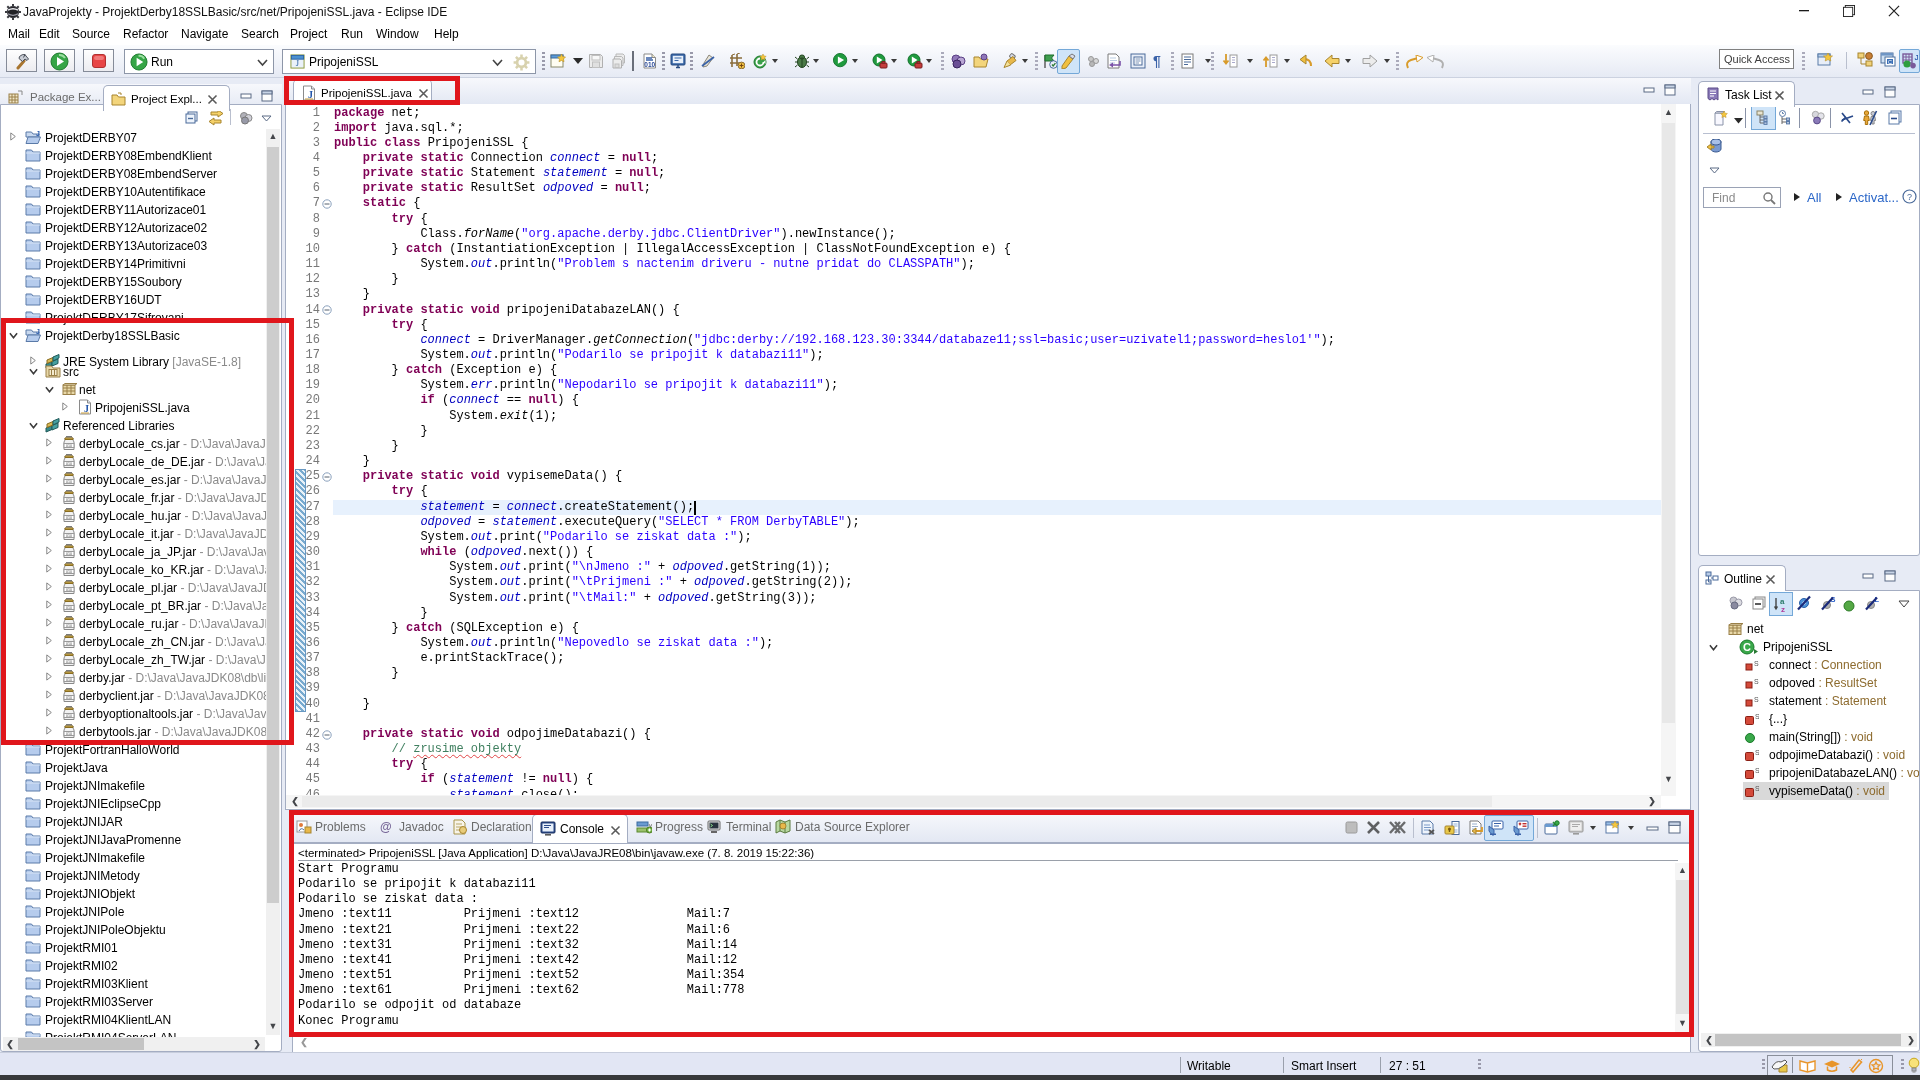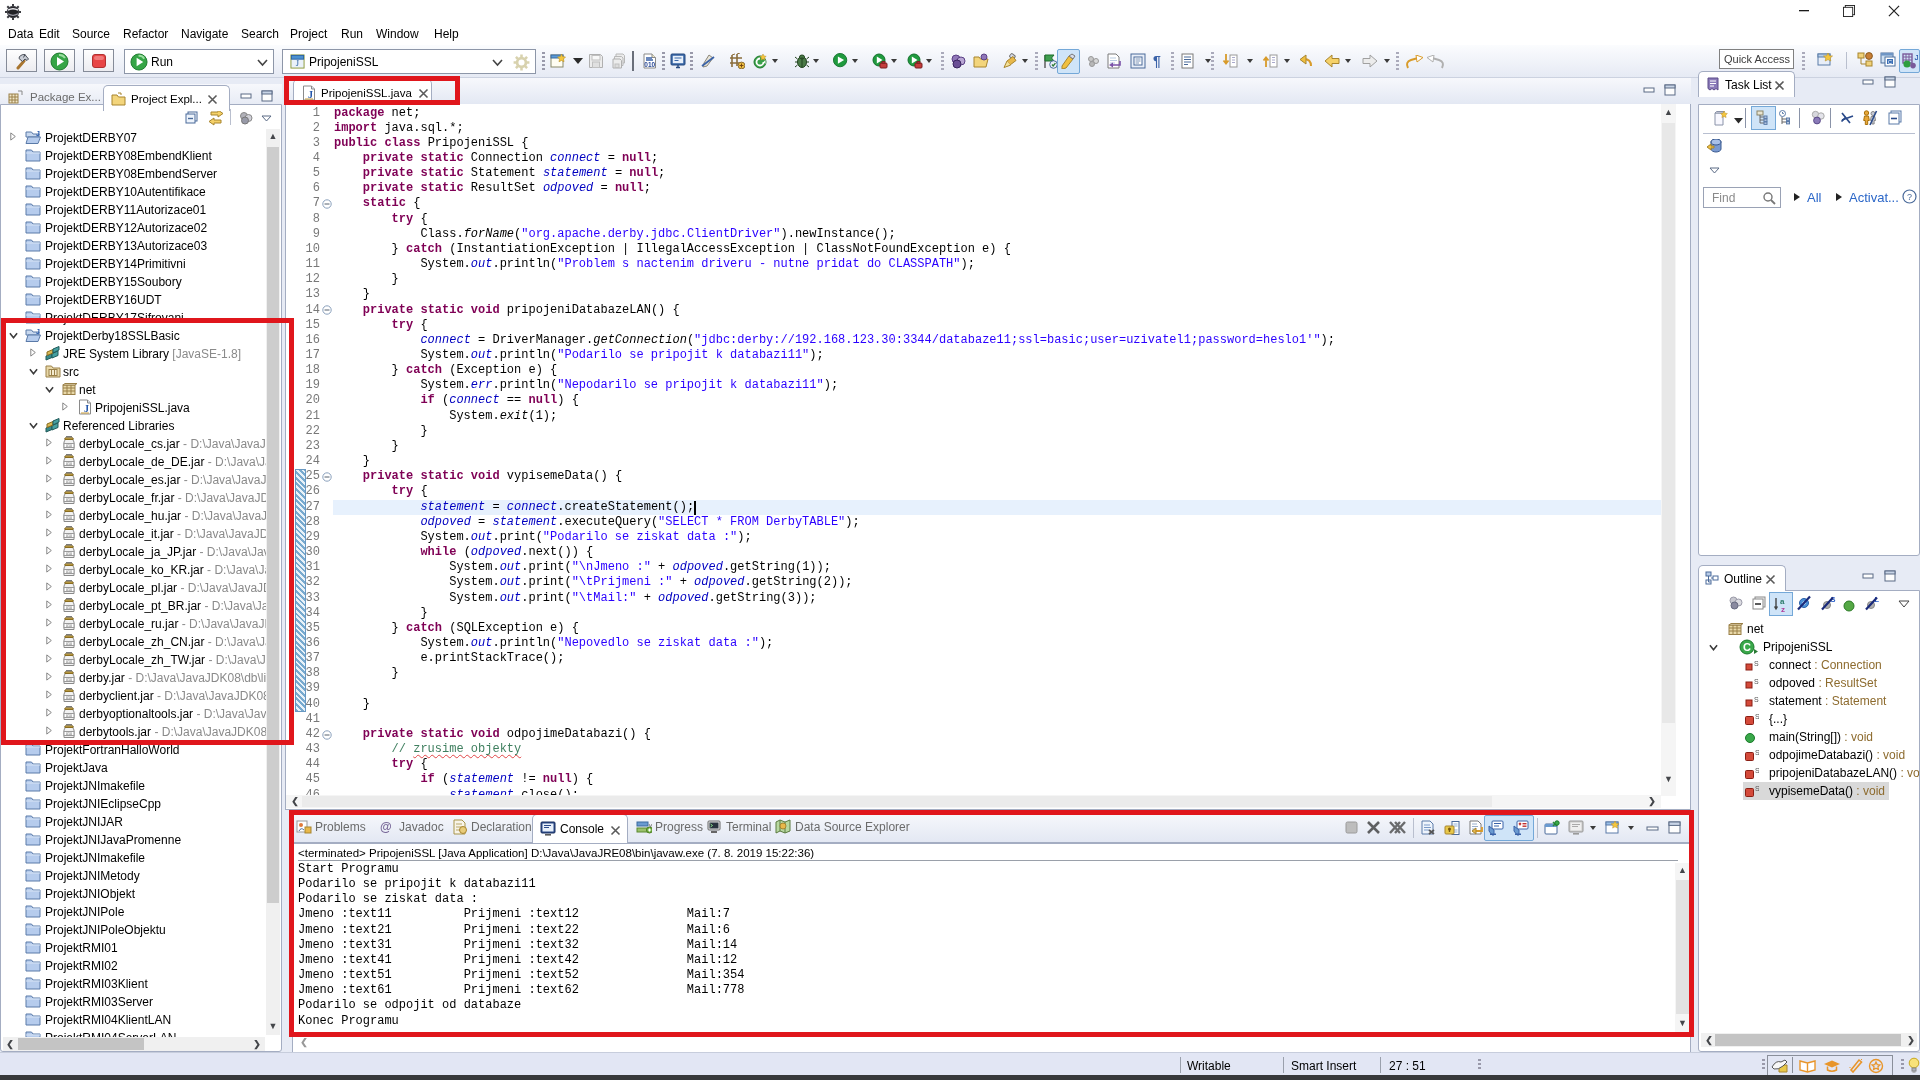--- a/index.html
+++ b/index.html
@@ -39,34 +39,35 @@
         <rect x="7" y="0" width="2" height="16"></rect>
         <rect x="0" y="7" width="16" height="2"></rect>
         <rect x="2" y="2" width="12" height="12" transform="rotate(45 8 8)" fill="none"></rect>
         <path d="M2.3 2.3 l11.4 11.4 M13.7 2.3 L2.3 13.7" stroke="#3b3c40" stroke-width="2"></path>
       </g>
       <circle cx="8" cy="8" r="6.2" fill="#46474d"></circle>
       <circle cx="8" cy="8" r="5.2" fill="#232327"></circle>
       <path d="M3 6.2 Q8 3.2 13 6.2" stroke="#e8e8ec" stroke-width="1.4" fill="none"></path>
       <path d="M3 9.8 Q8 12.8 13 9.8" stroke="#9a9aa4" stroke-width="1.2" fill="none"></path>
     </svg>
+ <span class="abs" style="left:23px;top:0;height:24px;line-height:24px;color:#101010">JavaProjekty - ProjektDerby18SSLBasic/src/net/PripojeniSSL.java - Eclipse IDE</span>
  <svg class="abs" style="left:1799px;top:10px" width="11" height="2">
       <rect width="10" height="1.3" fill="#1a1a1a"></rect>
     </svg>
  <svg class="abs" style="left:1843px;top:5px" width="12" height="12" viewBox="0 0 13 13">
       <rect x="2.5" y="0.5" width="10" height="10" fill="none" stroke="#222"></rect>
       <rect x="0.5" y="2.5" width="10" height="10" fill="#fff" stroke="#222"></rect>
     </svg>
  <svg class="abs" style="left:1888px;top:5px" width="12" height="12" viewBox="0 0 13 13">
       <path d="M1 1 L12 12 M12 1 L1 12" stroke="#222" stroke-width="1.3"></path>
     </svg>
 </div>
 
 <div class="abs" style="left:0;top:24px;width:1920px;height:21px;background:#fff">
- <span class="menu" style="left:8px">Data</span>
+ <span class="menu" style="left:8px">Mail</span>
  <span class="menu" style="left:39px">Edit</span>
  <span class="menu" style="left:72px">Source</span>
  <span class="menu" style="left:123px">Refactor</span>
  <span class="menu" style="left:181px">Navigate</span>
  <span class="menu" style="left:241px">Search</span>
  <span class="menu" style="left:290px">Project</span>
  <span class="menu" style="left:341px">Run</span>
  <span class="menu" style="left:376px">Window</span>
  <span class="menu" style="left:434px">Help</span>
 </div>
@@ -497,21 +498,21 @@
       </div>
 <div class="trow" style="left:0;top:199px;width:260px">
         <svg class="exp" style="left:8px;top:5px" viewBox="0 0 9 10">
           <path d="M0.5 2.5 L4.5 7.5 L8.5 2.5" fill="none" stroke="#3a3a3a" stroke-width="1.7"></path>
         </svg>
         <svg class="ti abs" style="left:24px;top:1px" viewBox="0 0 16 16">
           <use href="#fopen"></use>
         </svg>
         <span class="abs" style="left:44px;top:1px;white-space:nowrap">ProjektDerby18SSLBasic</span>
       </div>
-<div class="trow" style="left:0;top:217px;width:244px">
+<div class="trow" style="left:0;top:225px;width:244px">
         <svg class="exp" style="left:28px;top:4px" viewBox="0 0 9 10">
           <path d="M1.5 1 L6.5 5 L1.5 9 z" fill="#fff" stroke="#848484" stroke-width="1.1"></path>
         </svg>
         <svg class="ti abs" style="left:44px;top:1px" viewBox="0 0 16 16">
           <use href="#lib"></use>
         </svg>
         <span class="abs" style="left:62px;top:1px;white-space:nowrap">JRE System Library<span class="gray"> [JavaSE-1.8]</span></span>
       </div>
 <div class="trow" style="left:0;top:235px;width:266px">
         <svg class="exp" style="left:28px;top:5px" viewBox="0 0 9 10">
@@ -1097,21 +1098,21 @@
 Jmeno :text61          Prijmeni :text62               Mail:778
 Podarilo se odpojit od databaze
 Konec Programu</pre>
  <div class="scroll" style="left:1382px;top:19px;width:15px;height:170px;background:#f5f5f5"></div>
  <div class="arrowbtn" style="left:1382px;top:21px;width:15px">▲</div>
  <div class="thumb" style="left:1383px;top:36px;width:13px;height:134px;background:#e2e2e2"></div>
  <div class="arrowbtn" style="left:1382px;top:174px;width:15px">▼</div>
  <div class="arrowbtn" style="left:5px;top:193px;width:12px;color:#999">❮</div>
 </div>
 
-<div class="tabbar" style="left:1698px;top:70px;width:222px;height:27px;border-bottom:none;background:none">
+<div class="tabbar" style="left:1698px;top:80px;width:222px;height:27px;border-bottom:none;background:none">
  <div class="atab" style="left:0;top:1px;width:97px;height:26px">
   <svg class="ticon" style="left:6px;top:5px" viewBox="0 0 16 16">
         <path d="M3 1 h10 v12 l-2-1.5 l-2 1.5 l-2-1.5 l-2 1.5 l-2-1.5 z" fill="#8a7ab8" stroke="#5a4a88"></path>
         <path d="M5 4h6M5 6.5h6M5 9h4" stroke="#fff"></path>
       </svg>
   <span class="abs" style="left:26px;top:6px">Task List</span>
   <svg class="abs" style="left:75px;top:8px" width="11" height="11" viewBox="0 0 11 11">
         <path d="M1.5 1.5 L9.5 9.5 M9.5 1.5 L1.5 9.5" stroke="#5a5a5a" stroke-width="1.6"></path>
       </svg>
  </div>

